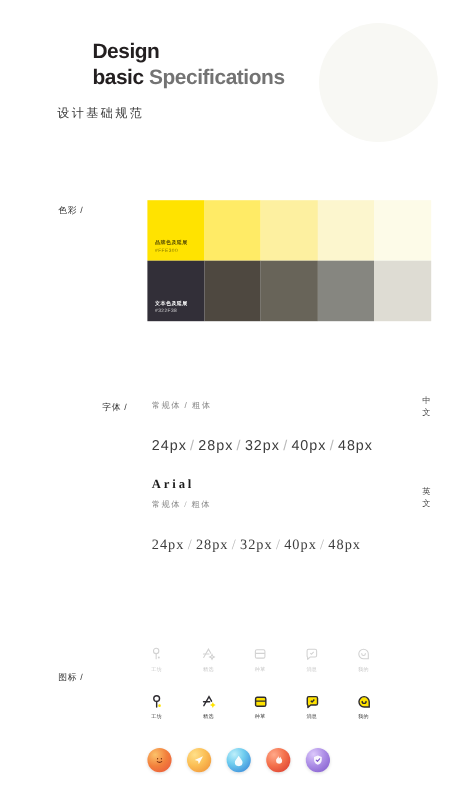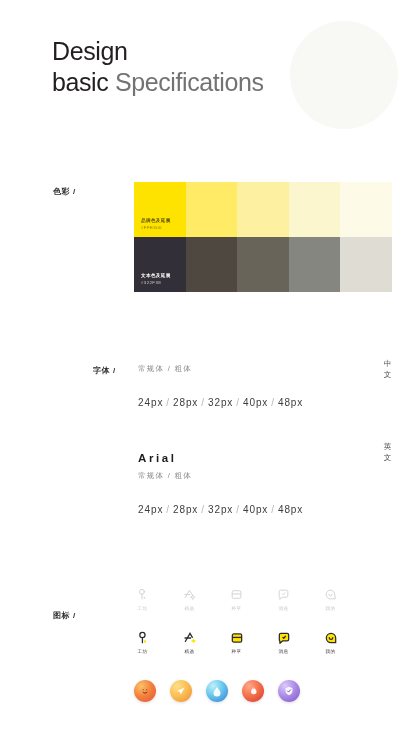--- a/index.html
+++ b/index.html
@@ -29,42 +29,43 @@
     background: #f8f8f4;
     z-index: 0;
   }
   .header-text {
     position: absolute;
     left: 52px;
     top: 36px;
     z-index: 1;
   }
   .title-line {
-    font-size: 25px;
-    font-weight: 400;
+    font-size: 19px;
+    font-weight: 700;
     line-height: 1.22;
     letter-spacing: -0.4px;
     color: #231f20;
     white-space: nowrap;
+    margin-left: 32px;
   }
   .title-accent { color: #737373; }
   .subtitle-cn {
     margin-top: 13px;
     font-size: 11px;
     color: #3a3a3a;
     letter-spacing: 2.2px;
   }
 
   
   .section { position: relative; }
   .sec-label {
     position: absolute;
     left: 53px;
     font-size: 8px;
-    font-weight: 700;
+    font-weight: 400;
     color: #2f2f2f;
     letter-spacing: 0.6px;
     white-space: nowrap;
   }
 
   
   .color-section { margin-top: 32px; height: 120px; }
   .color-section .sec-label { top: 4px; }
   .swatch-wrap {
     position: absolute;
@@ -97,37 +98,37 @@
   }
   .meta-dark  .swatch-name, .meta-dark  .swatch-hex  { color: #5a5000; }
   .meta-light .swatch-name, .meta-light .swatch-hex  { color: #ffffff; }
 
   
   .type-section { margin-top: 55px; height: 185px; }
   .type-section .sec-label { top: 8px; margin-left: 40px; }
 
   .type-block { position: absolute; left: 138px; width: 250px; }
   .type-block.cn { top: 0px; }
-  .type-block.en { top: 95px; }
+  .type-block.en { top: 78px; font-family: Liberation Serif, serif; }
 
   .font-name {
     font-size: 11.5px;
     font-weight: 700;
     letter-spacing: 2.6px;
     color: #1d1d1d;
   }
   .font-weights {
     margin-top: 7px;
     font-size: 7.5px;
     color: #8a8a8a;
     letter-spacing: 1.3px;
   }
   .font-sizes {
     margin-top: 23px;
-    font-size: 10px;
+    font-size: 13px;
     color: #3d3d3d;
     letter-spacing: 0.9px;
   }
   .font-sizes .sep { color: #b9b9b9; padding: 0 3px; }
 
   .lang-tag {
     position: absolute;
     right: 28px;
     font-size: 7.5px;
     color: #4a4a4a;
@@ -190,20 +191,21 @@
 <body>
 
 <div class="header">
   <div class="header-circle"></div>
   <div class="header-text">
     <div class="title-line">Design</div>
     <div class="title-line">
       <span>basic</span>
       <span class="title-accent">Specifications</span>
     </div>
+    <div class="subtitle-cn">设计基础规范</div>
   </div>
 </div>
 
 <div class="section color-section">
   <div class="sec-label">色彩 /</div>
 
   <div class="swatch-wrap">
 
     <div class="swatch-row">
       <div class="swatch" style="background:#FFE300">

